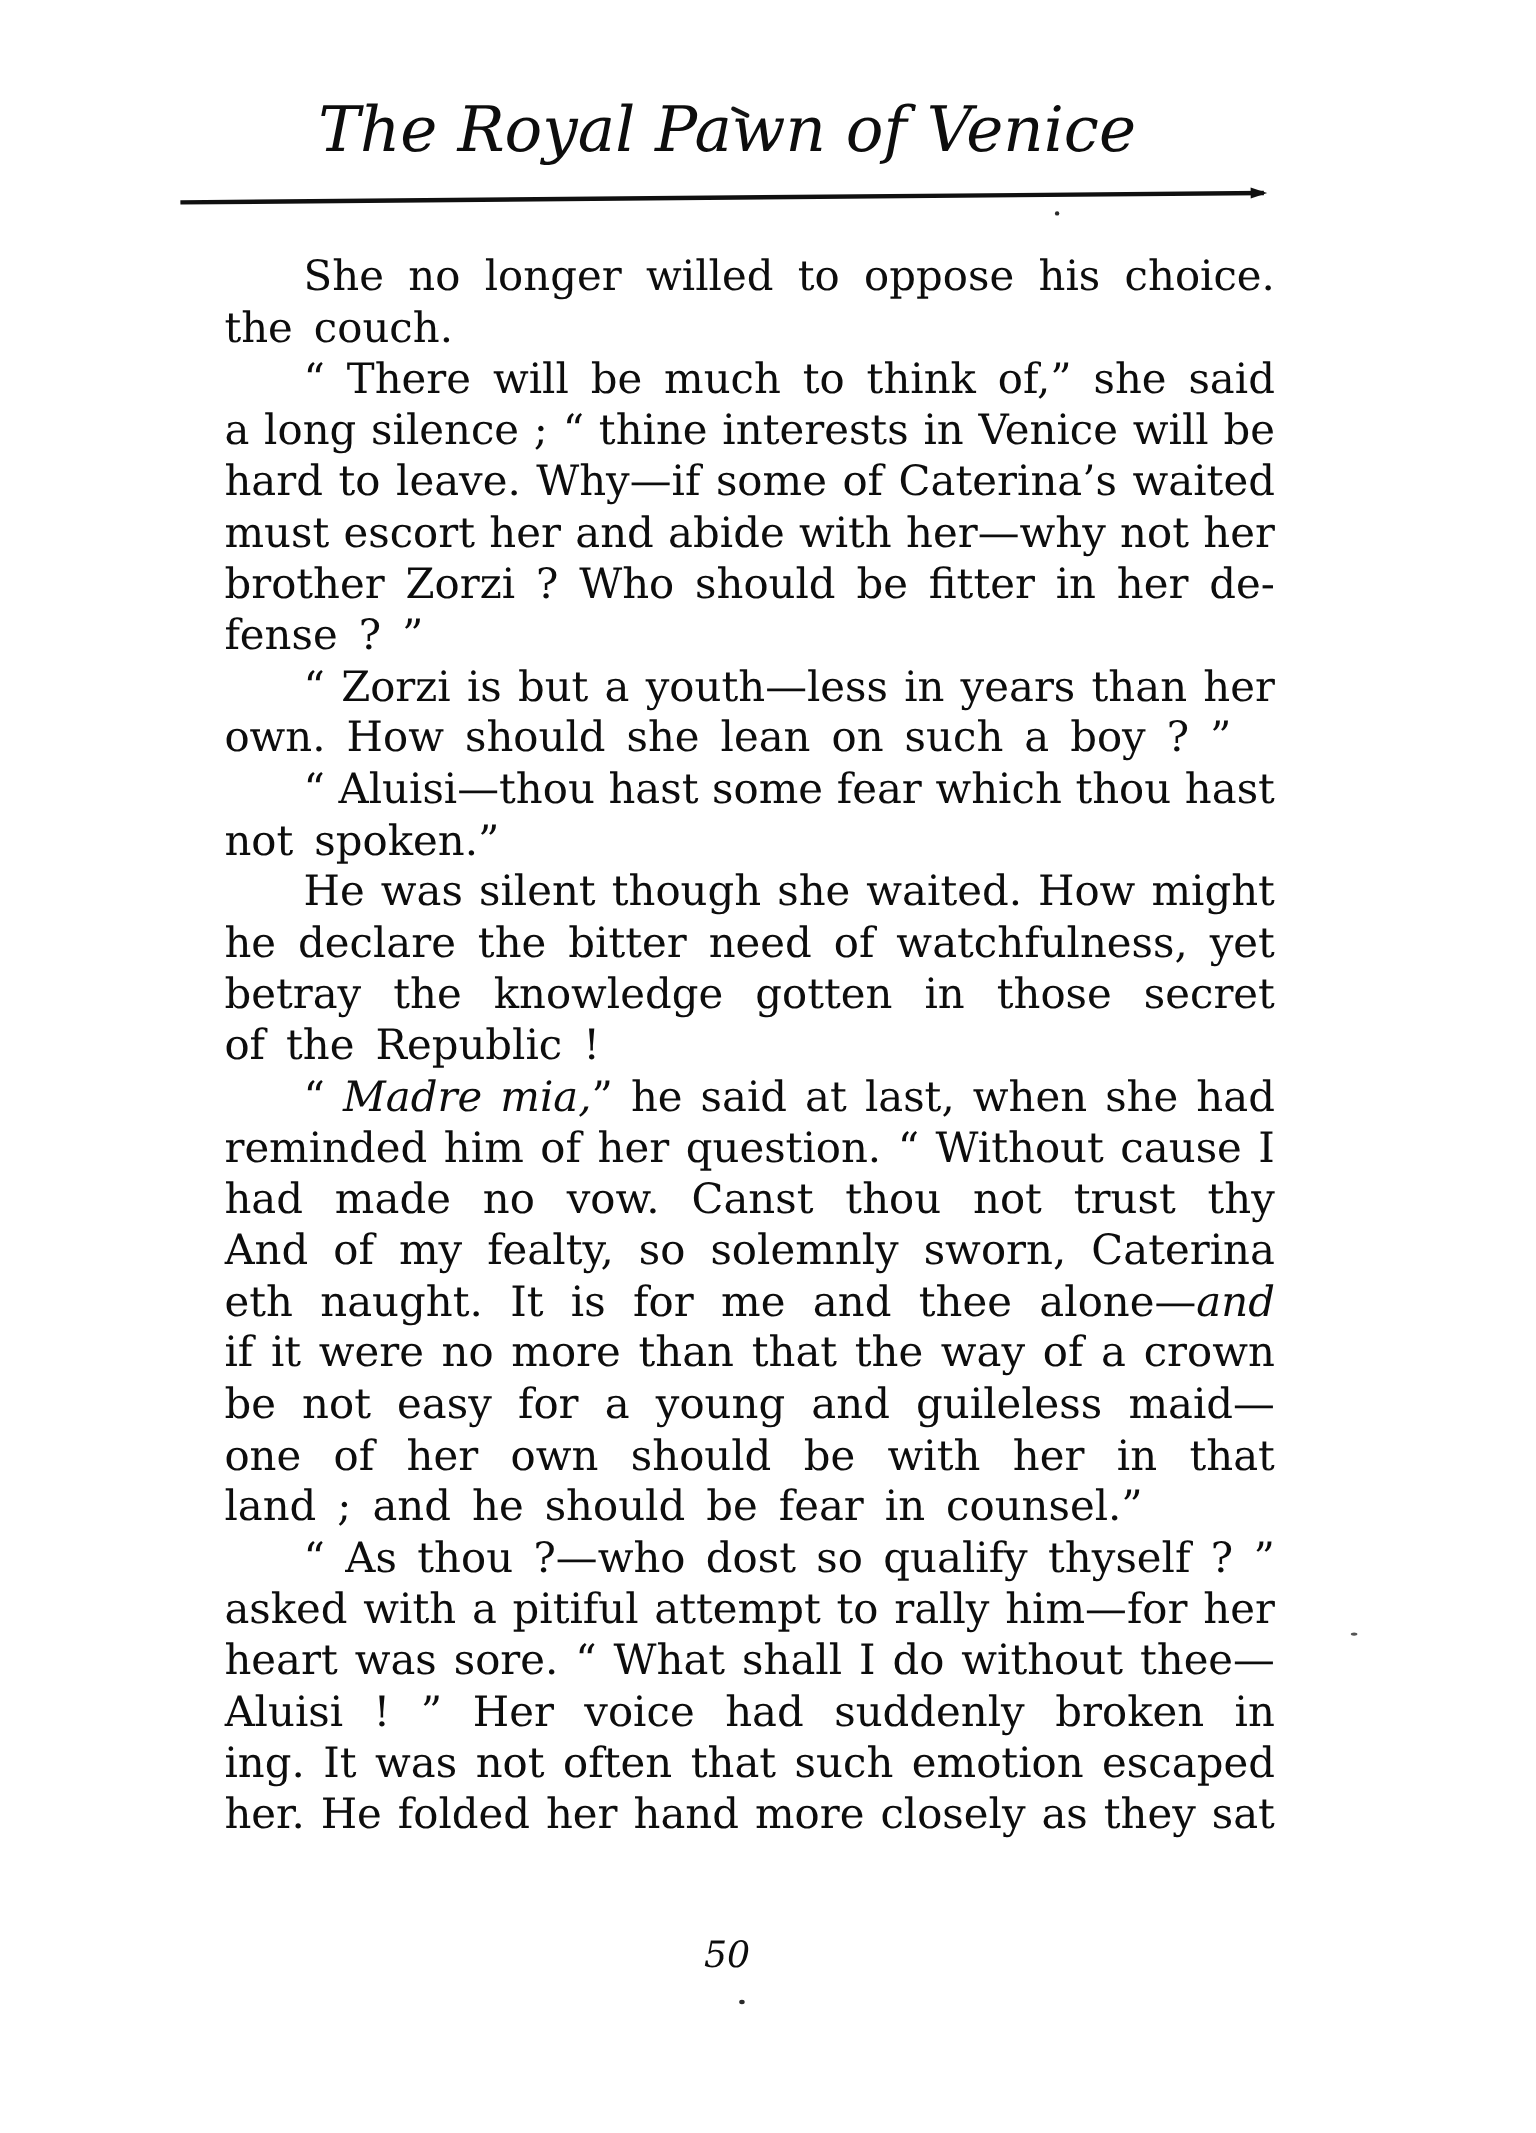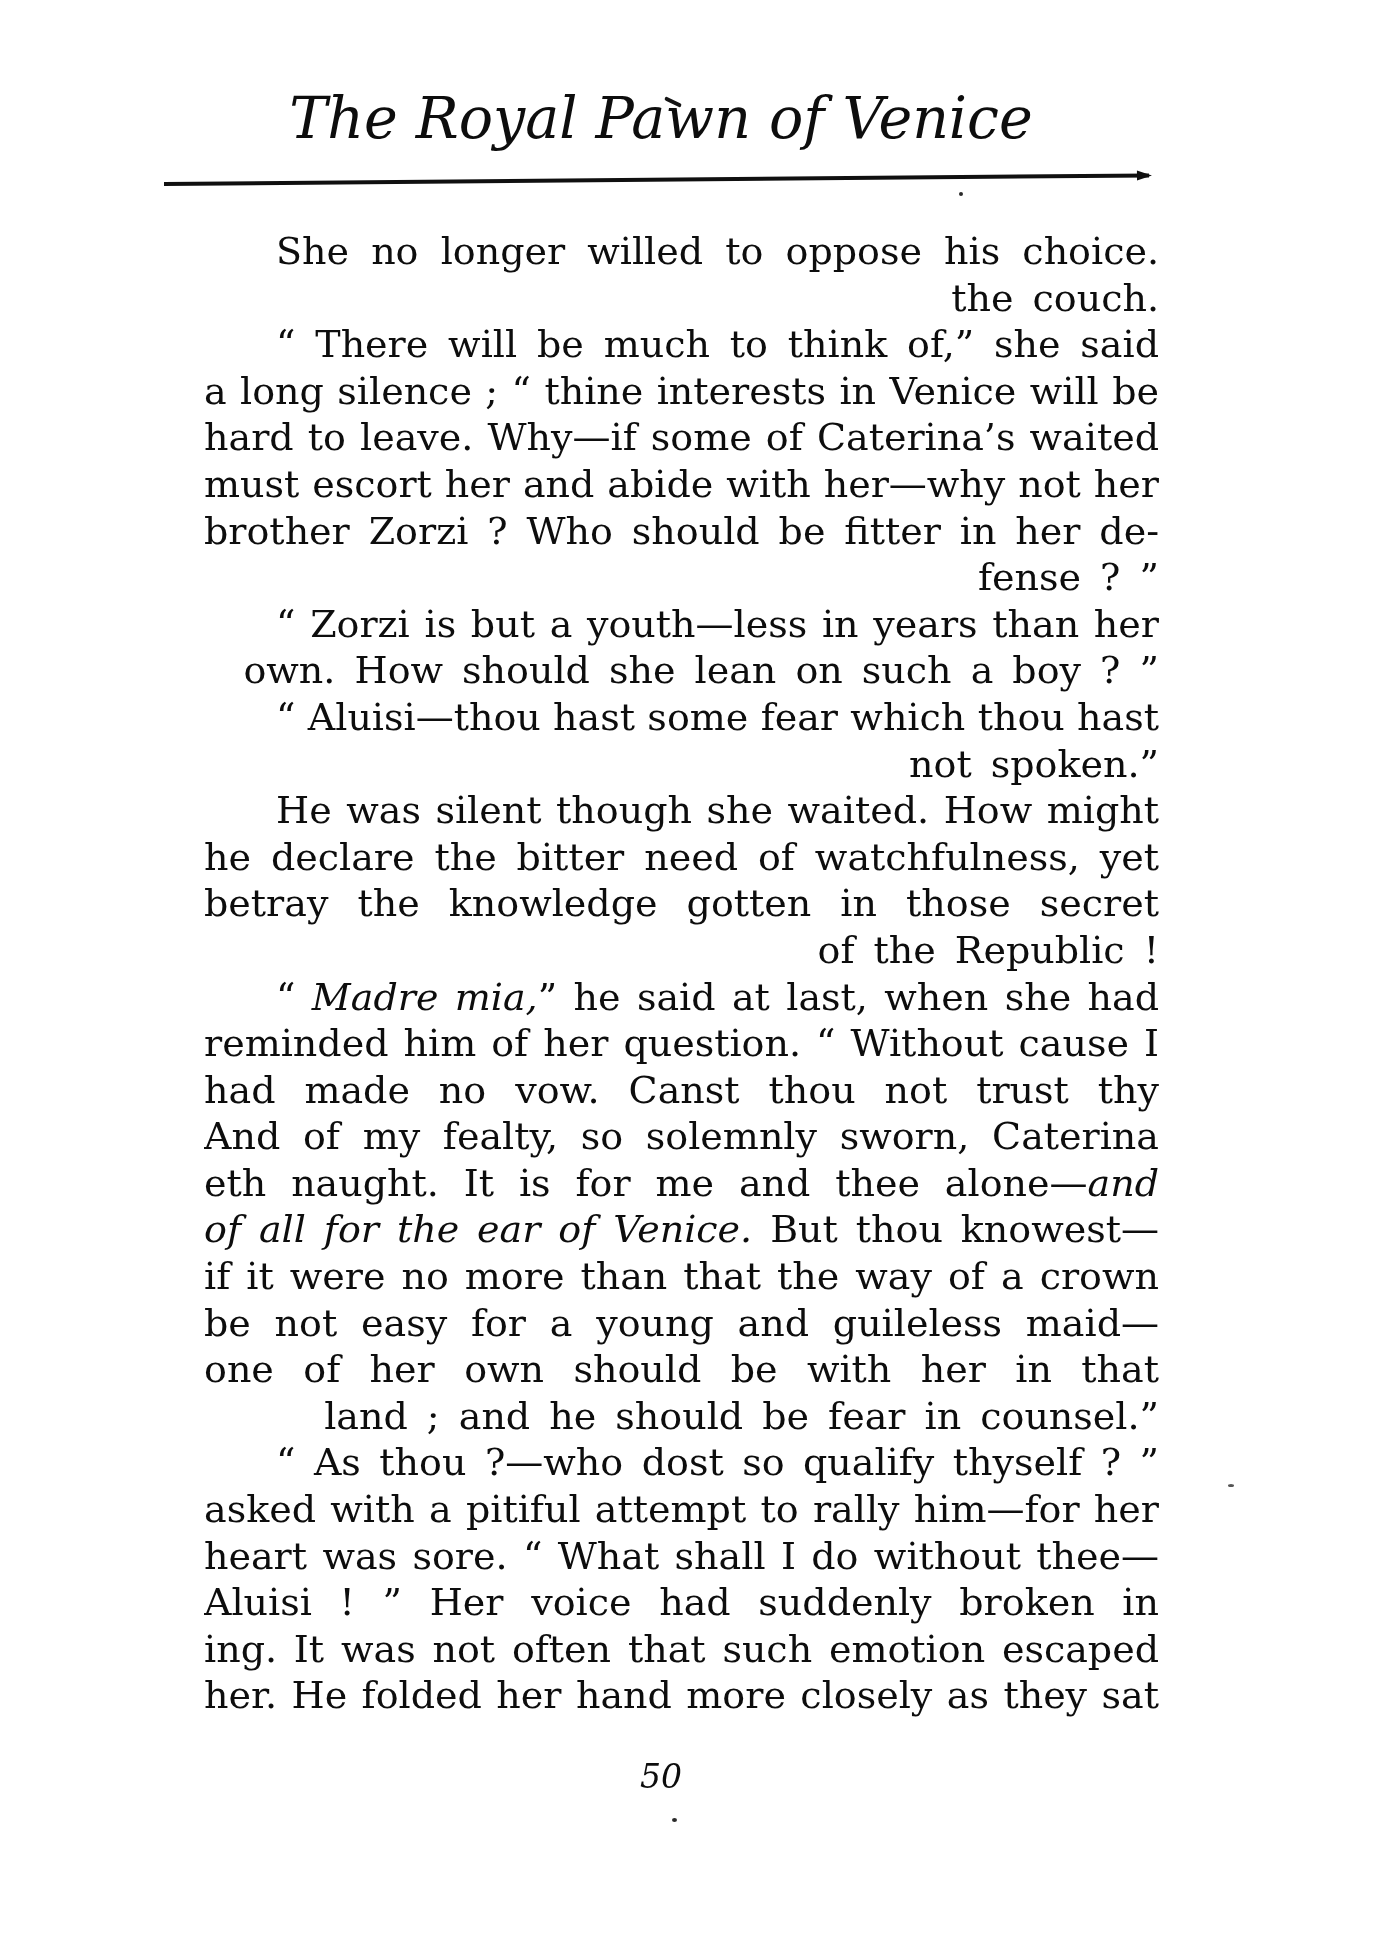--- a/index.html
+++ b/index.html
@@ -24,21 +24,21 @@
     content:""; position:absolute; right:-3px; top:-3.5px; width:0; height:0;
     border-left:15px solid #101010;
     border-top:5.5px solid transparent; border-bottom:5.5px solid transparent;
   }
   .text {
     position:absolute; left:163px; top:228px; width:996px;
     font-size:38px; line-height:46.6px;
   }
   .line { height:46.6px; overflow:hidden; text-align:justify;margin-left:41px; }
   .line.just::after { content:""; display:inline-block; width:100%; height:0; vertical-align:top; }
-  .line.endline { text-align:right; word-spacing:7px; }
+  .line.endline { text-align:left; word-spacing:7px; }
   .line.indent { text-indent:72px; }
   .line em { font-style:italic; }
   .pagenum {
     position:absolute; left:163px; top:1760px; width:996px; text-align:center;
     font-style:italic; font-size:33px; line-height:1;
   }
   .speck { position:absolute; background:#2a2a2a; border-radius:50%; }
   .speck-a { left:672px; top:1818px; width:5px; height:4px; }
   .speck-b { left:959px; top:192px; width:4px; height:4px; }
   .speck-c { left:1228px; top:1484px; width:6px; height:3px; background:#555555; }
@@ -65,21 +65,20 @@
       <div class="line endline"><span>not spoken.”</span></div>
       <div class="line just indent"><span>He was silent though she waited.  How might</span></div>
       <div class="line just"><span>he declare the bitter need of watchfulness, yet not</span></div>
       <div class="line just"><span>betray the knowledge gotten in those secret councils</span></div>
       <div class="line endline"><span>of the Republic !</span></div>
       <div class="line just indent"><span>“ </span><em>Madre mia,</em><span>” he said at last, when she had</span></div>
       <div class="line just"><span>reminded him of her question.  “ Without cause I</span></div>
       <div class="line just"><span>had made no vow.  Canst thou not trust thy knight ?</span></div>
       <div class="line just"><span>And of my fealty, so solemnly sworn, Caterina know-</span></div>
       <div class="line just"><span>eth naught.  It is for me and thee alone—</span><em>and least</em></div>
-      <div class="line just"><em>of all for the ear of Venice.</em><span>  But thou knowest—</span></div>
       <div class="line just"><span>if it were no more than that the way of a crown</span></div>
       <div class="line just"><span>be not easy for a young and guileless maid—some</span></div>
       <div class="line just"><span>one of her own should be with her in that strange</span></div>
       <div class="line endline"><span>land ; and he should be fear in counsel.”</span></div>
       <div class="line just indent"><span>“ As thou ?—who dost so qualify thyself ? ” she</span></div>
       <div class="line just"><span>asked with a pitiful attempt to rally him—for her</span></div>
       <div class="line just"><span>heart was sore.  “ What shall I do without thee—</span></div>
       <div class="line just"><span>Aluisi ! ”  Her voice had suddenly broken in yearn-</span></div>
       <div class="line just"><span>ing.  It was not often that such emotion escaped</span></div>
       <div class="line just"><span>her.  He folded her hand more closely as they sat</span></div>

